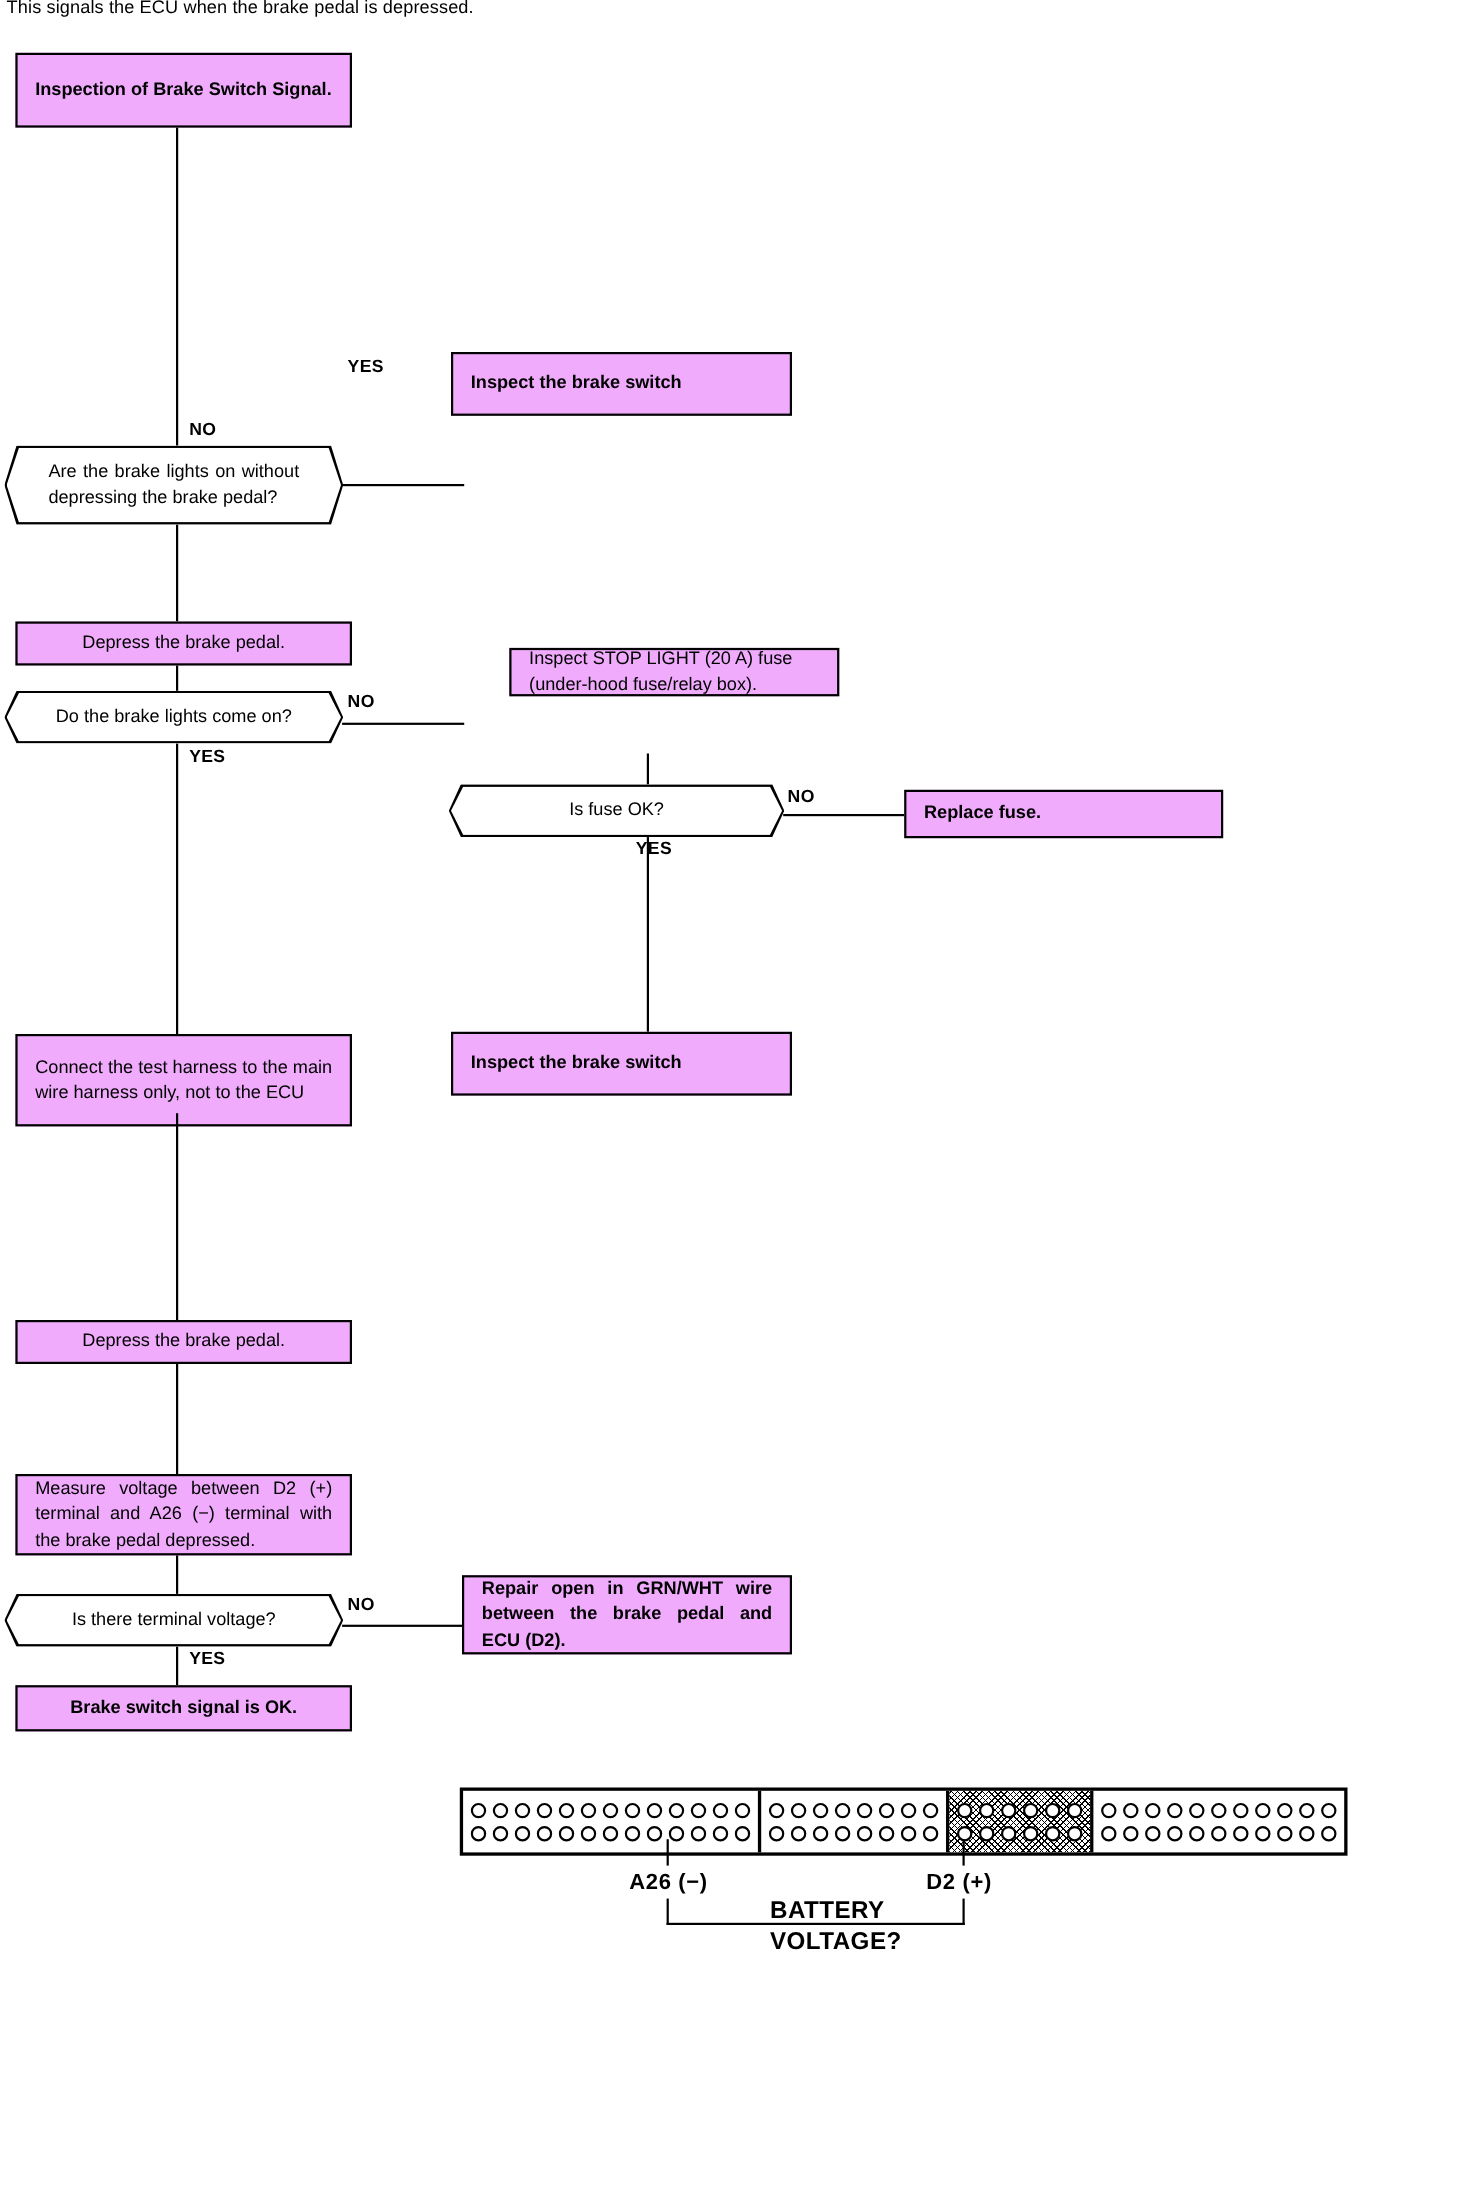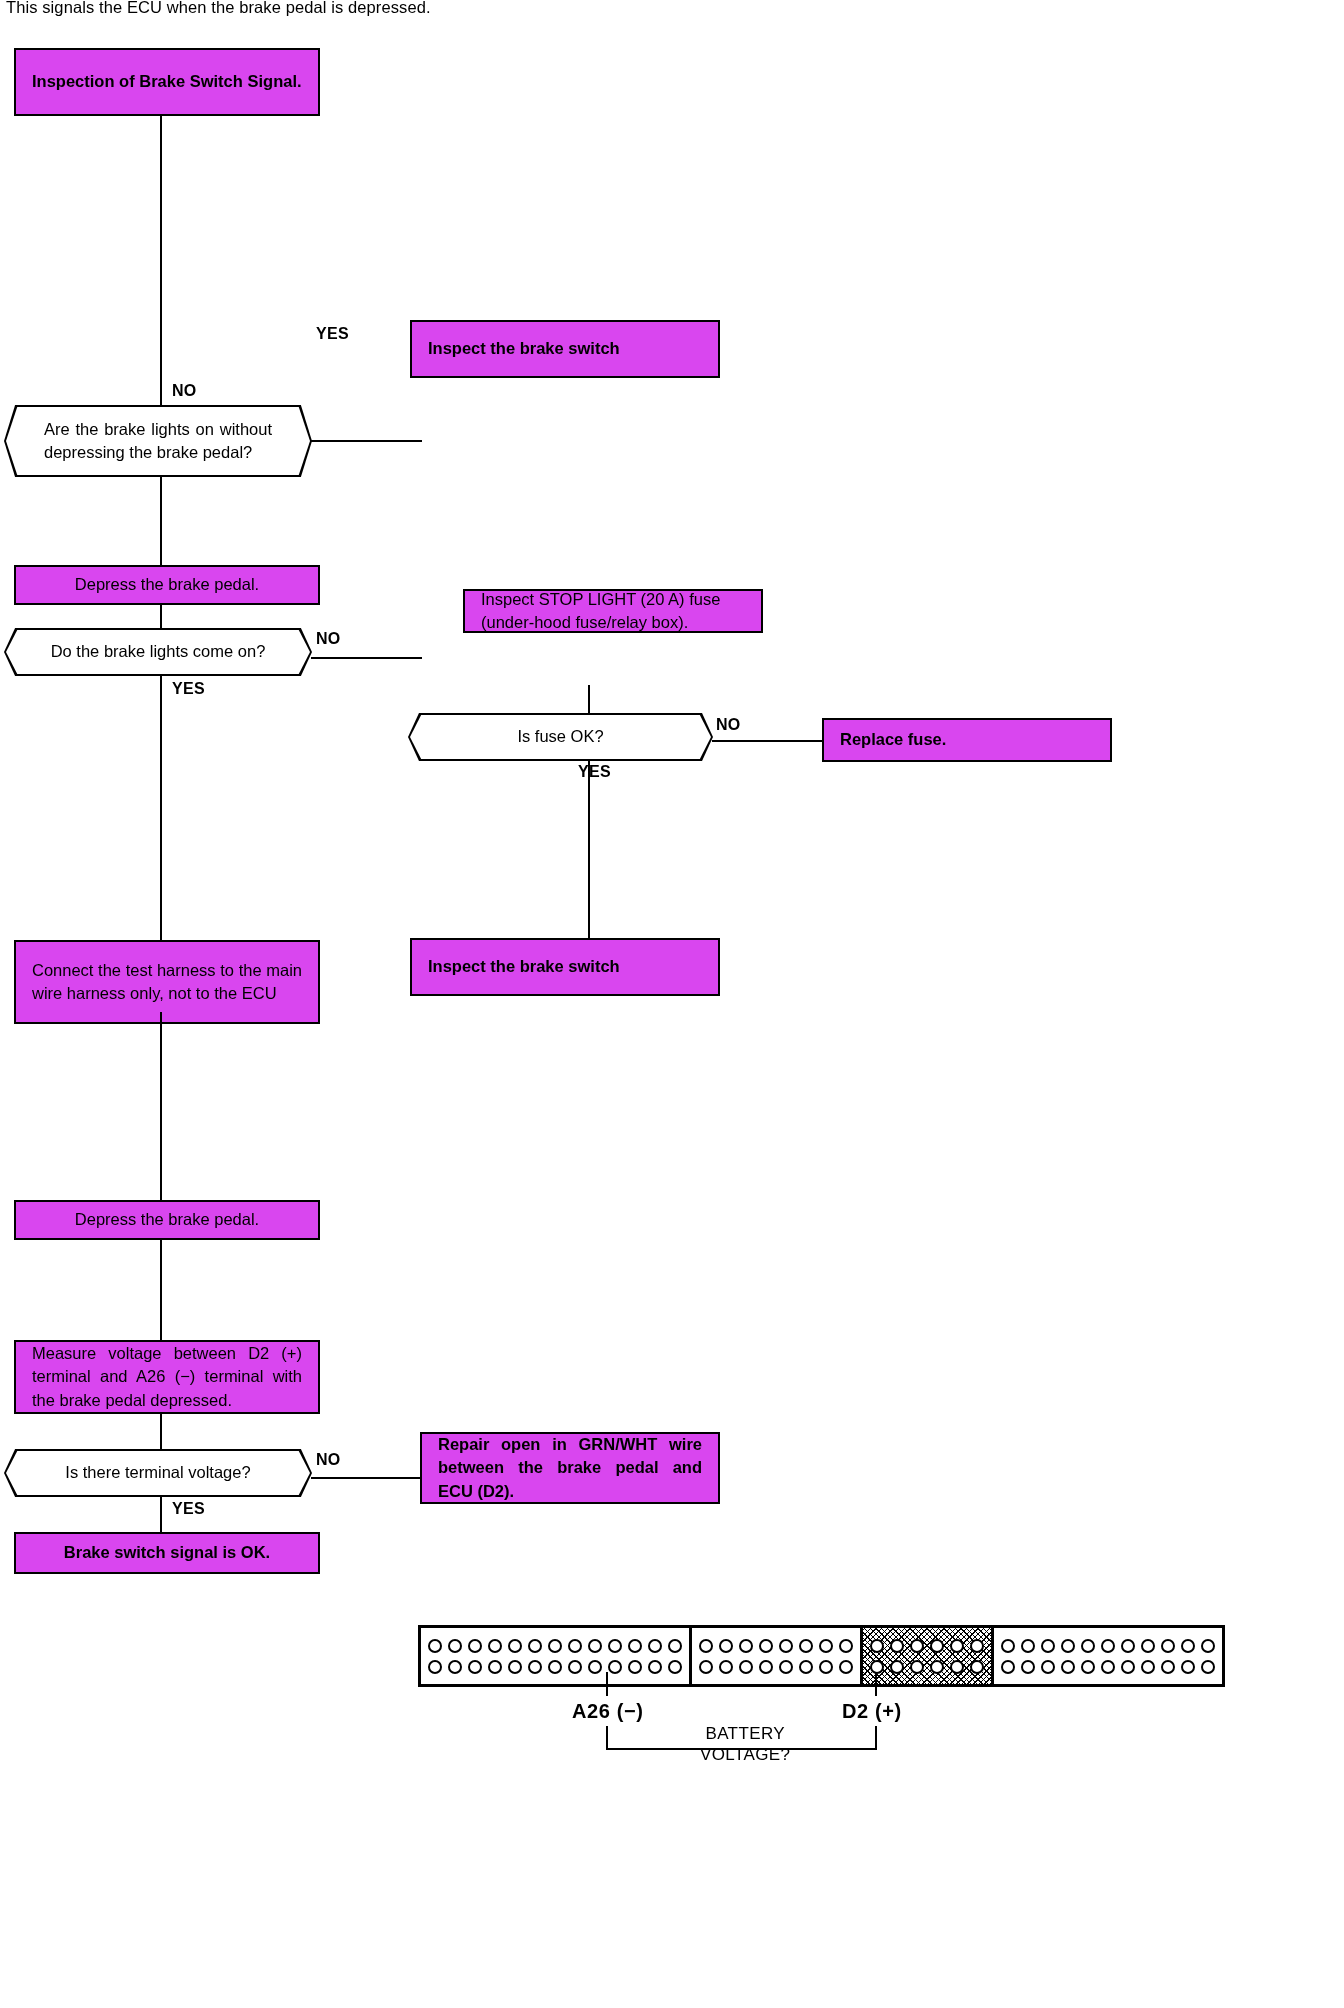--- a/index.html
+++ b/index.html
@@ -23,21 +23,21 @@
     left: 6px;
     top: -2px;
     font-size: 16.5px;
     letter-spacing: .1px;
     white-space: nowrap;
   }
 
   
   .box {
     border: 2px solid #000;
-    background: #d946ef;
+    background: #f0abfc;
     display: flex;
     align-items: center;
     font-size: 16.5px;
     line-height: 1.42;
   }
   .box .txt { padding: 0 16px; width: 100%; }
   .box.bold { font-weight: bold; }
   .box.center .txt { text-align: center; }
   .box.justify .txt { text-align: justify; text-align-last: left; }
 
@@ -116,25 +116,24 @@
   }
   .conn-seg.shaded .pin { background: #fff; }
 
   .pin-label {
     font-size: 20px;
     font-weight: bold;
     letter-spacing: .6px;
     white-space: nowrap;
   }
   .bv-label {
-    font-size: 17px;
-    font-weight: normal;
+    font-size: 22px;
+    font-weight: bold;
     letter-spacing: .4px;
     line-height: 1.25;
-    text-align: center;
     white-space: nowrap;
   }
 </style>
 </head>
 <body>
 
 <div class="abs intro">This signals the ECU when the brake pedal is depressed.</div>
 
 <div class="abs box bold" style="left:14px; top:48px; width:306px; height:68px;">
   <span class="txt">Inspection of Brake Switch Signal.</span>

